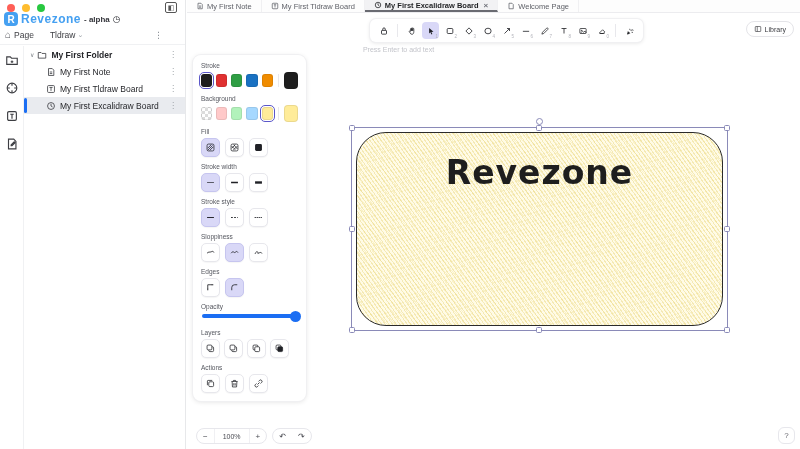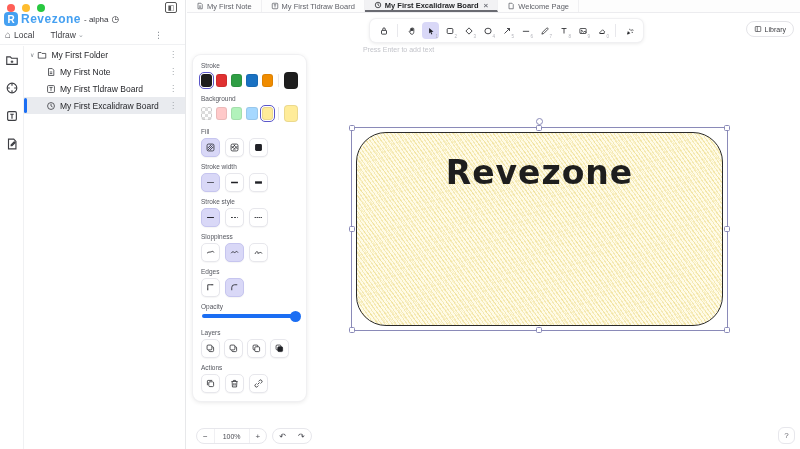--- a/index.html
+++ b/index.html
@@ -7,21 +7,21 @@
   #app { position:relative; width:800px; height:449px; background:#fff; }
 
   
   .sidebar { position:absolute; left:0; top:0; width:186px; height:449px; background:#fff; border-right:1px solid #e7e8ea; }
   .traffic { position:absolute; top:4px; left:7px; display:flex; gap:7px; }
   .traffic span { width:8px; height:8px; border-radius:50%; display:block; }
   .collapse-btn { position:absolute; top:2px; right:8px; width:12px; height:11px; border:1px solid #555; border-radius:2px; font-size:7px; line-height:9px; text-align:center; color:#555; background:#fff; }
   .logo-row { position:absolute; top:12px; left:4px; display:flex; align-items:center; gap:3px; }
   .logo-badge { width:14px; height:14px; border-radius:4px; color:#fff; font-weight:bold; font-size:10px; display:flex; align-items:center; justify-content:center; }
   .logo-text { font-size:12px; font-weight:800; letter-spacing:.5px; }
-  .logo-version { font-size:8px; color:#33343a; font-weight:400; }
+  .logo-version { font-size:8px; color:#33343a; font-weight:700; }
   .clock-ic { font-size:9px; color:#33343a; }
   .ws-row { position:absolute; top:29px; left:5px; right:4px; display:flex; align-items:center; font-size:8.5px; color:#3c3d42; }
   .ws-row .home { font-size:10px; margin-right:3px; color:#55565c; }
   .ws-lang { margin-left:16px; display:flex; align-items:center; gap:2px; }
   .chev { font-size:7px; color:#9aa0a6; }
   .ws-kebab { margin-left:auto; margin-right:18px; color:#8a8f96; font-size:9px; }
   .sb-divider { position:absolute; top:44px; left:0; right:0; height:1px; background:#f0f1f3; }
   .rail { position:absolute; top:46px; left:0; width:24px; bottom:0; border-right:1px solid #f0f1f3; display:flex; flex-direction:column; align-items:center; padding-top:7px; gap:14px; }
   .rail button { width:14px; height:14px; border:none; background:none; padding:0; color:#3c3d42; cursor:pointer; }
   .tree { position:absolute; top:46px; left:24px; right:0; }
@@ -108,21 +108,21 @@
 
     <div class="logo-row">
       <span class="logo-badge" style="background: rgb(69, 160, 241);">R</span>
       <span class="logo-text" style="margin-left: -14px; text-indent: 14px; color: rgb(69, 160, 241);">Revezone</span>
       <span class="logo-version">- alpha</span>
       <span class="clock-ic">◷</span>
     </div>
 
     <div class="ws-row">
       <span class="home">⌂</span>
-      <span>Local</span>
+      <span>Page</span>
       <span class="ws-lang">
         <span>Tldraw</span>
         <span class="chev">⌄</span>
       </span>
       <span class="ws-kebab">⋮</span>
     </div>
     <div class="sb-divider"></div>
 
     <div class="rail">
       <button title="">
@@ -150,21 +150,21 @@
           </svg>
       </button>
     </div>
 
     <div class="tree">
       <div class="tree-row">
         <span class="tree-chev">∨</span>
         <svg class="tree-ic" viewBox="0 0 16 16" fill="none" stroke="#3c3d42" stroke-width="1.3">
             <path d="M2 4h4.5L8 5.5h6V13H2z"></path>
           </svg>
-        <span style="font-weight:400;">My First Folder</span>
+        <span style="font-weight:700;">My First Folder</span>
         <span class="kebab">⋮</span>
       </div>
       <div class="tree-row child">
         <svg class="tree-ic" viewBox="0 0 16 16" fill="none" stroke="#3c3d42" stroke-width="1.3">
             <path d="M4 2.5h6l2.5 2.5v8.5H4z"></path>
             <path d="M6 8h4M6 10.5h4"></path>
           </svg>
         <span>My First Note</span>
         <span class="kebab">⋮</span>
       </div>

